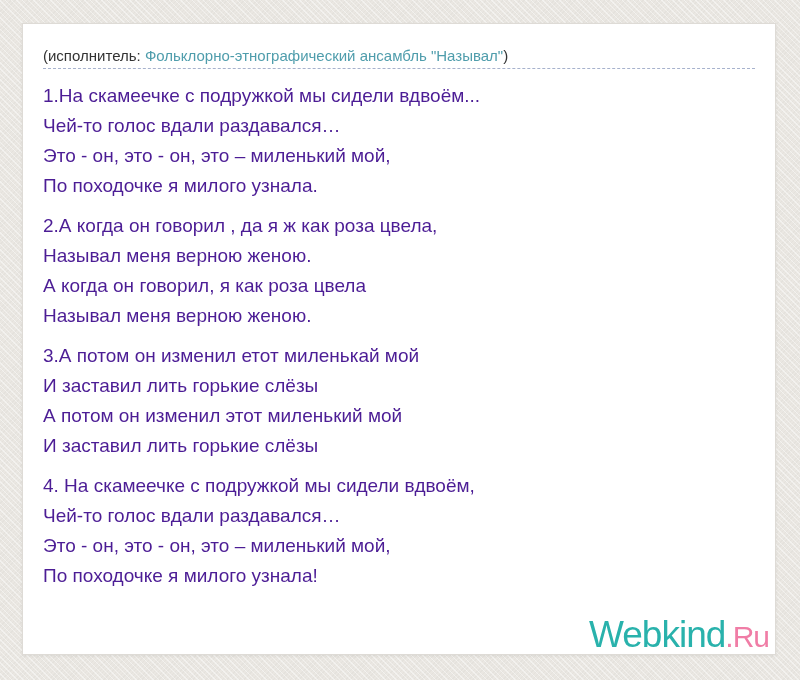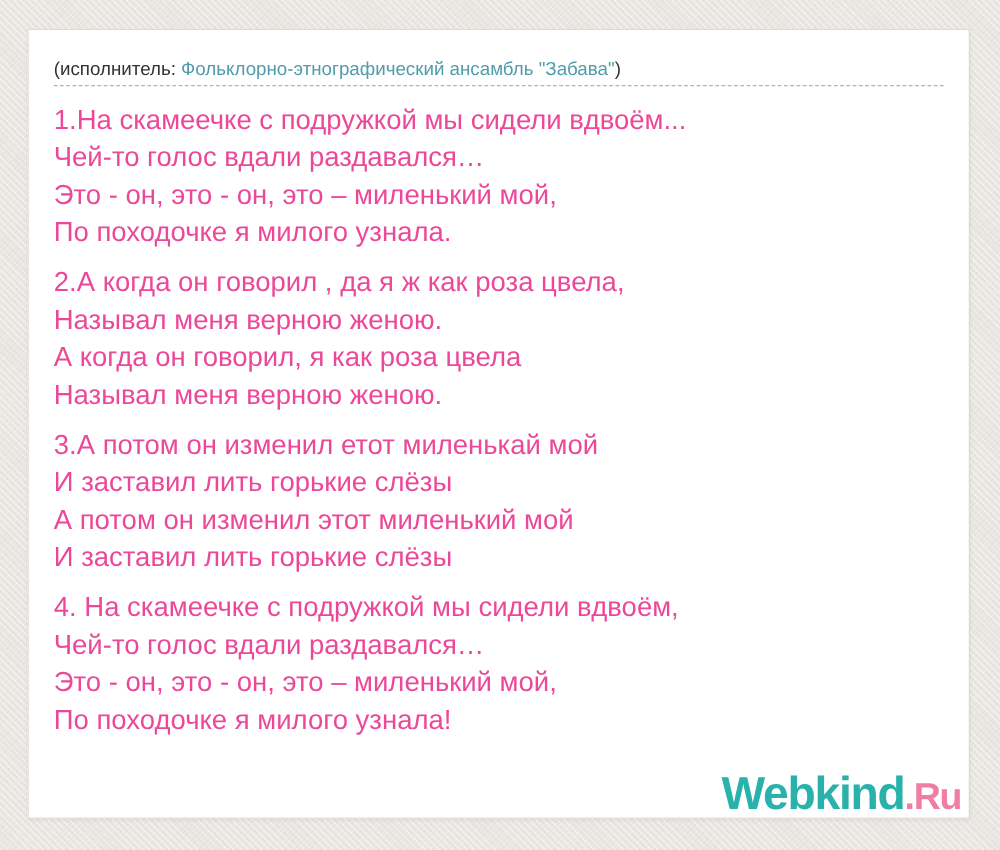--- a/index.html
+++ b/index.html
@@ -47,39 +47,39 @@
     color: #4f9dac;
     text-decoration: none;
   }
   .sep {
     margin-top: 3px;
     border-bottom: 1px dashed #a7b2cd;
     height: 0;
   }
   .lyrics {
     margin-top: 12px;
-    font-size: 22px;
+    font-size: 19px;
     line-height: 30px;
-    color: #ec4899;
+    color: #4c1d95;
   }
   .lyrics p {
     margin: 0 0 10px 0;
   }
   a.logo {
     position: absolute;
     right: 6px;
     bottom: 1px;
     text-align: right;
     text-decoration: none;
     line-height: 1;
     display: block;
   }
   .logo-line1 {
     display: block;
-    font-weight: bold;
+    font-weight: normal;
     letter-spacing: -1px;
   }
   .logo-main {
     font-size: 37px;
     color: #29b2ac;
   }
   .logo-domain {
     font-size: 30px;
     color: #f07da6;
   }
@@ -91,21 +91,21 @@
     letter-spacing: 0.5px;
     color: #f490b2;
   }
 </style>
 </head>
 <body>
 
 <div class="card">
 
 
-  <div class="performer"><span>(исполнитель: </span><a href="#" class="artist">Фольклорно-этнографический ансамбль "Забава"</a><span>)</span></div>
+  <div class="performer"><span>(исполнитель: </span><a href="#" class="artist">Фольклорно-этнографический ансамбль "Называл"</a><span>)</span></div>
 
   <div class="sep"></div>
 
   <div class="lyrics">
       <p>1.На скамеечке с подружкой мы сидели вдвоём...<br>Чей-то голос вдали раздавался…<br>Это - он, это - он, это – миленький мой,<br>По походочке я милого узнала.</p>
       <p>2.А когда он говорил , да я ж как роза цвела,<br>Называл меня верною женою.<br>А когда он говорил, я как роза цвела<br>Называл меня верною женою.</p>
       <p>3.А потом он изменил етот миленькай мой<br>И заставил лить горькие слёзы<br>А потом он изменил этот миленький мой<br>И заставил лить горькие слёзы</p>
       <p>4. На скамеечке с подружкой мы сидели вдвоём,<br>Чей-то голос вдали раздавался…<br>Это - он, это - он, это – миленький мой,<br>По походочке я милого узнала!</p>
     </div>
 

